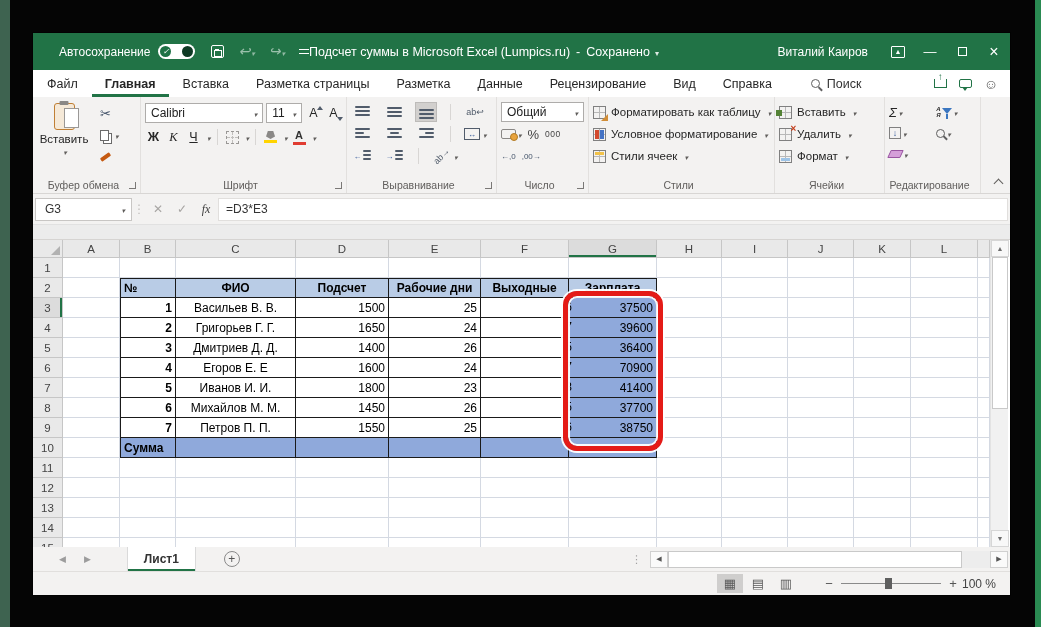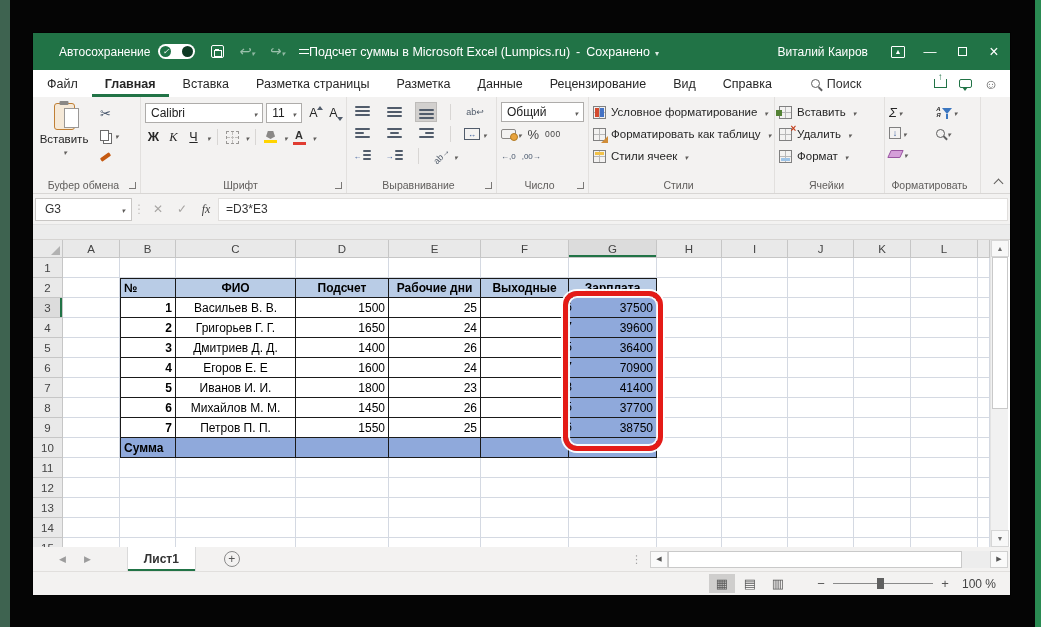--- a/index.html
+++ b/index.html
@@ -180,21 +180,21 @@
 
   
   .statusbar{height:24px;background:#f3f2f1;border-top:1px solid #e1dfdd;display:flex;align-items:center;justify-content:flex-end;font-size:12px;color:#444;flex:1}
   .viewic{width:26px;height:19px;display:flex;align-items:center;justify-content:center;font-size:13px;color:#5a5a5a;margin:0 1px;cursor:pointer}
   .viewic.selected{background:#cfcecd}
   .zminus,.zplus{width:18px;text-align:center;color:#555;cursor:pointer;font-size:13px}
   .zminus{margin-left:20px}
   .zslider{width:100px;height:14px;position:relative;margin:0 3px;cursor:pointer}
   .zslider::before{content:"";position:absolute;left:0;right:0;top:6.5px;height:1px;background:#8a8a8a}
   .zhandle{position:absolute;left:44px;top:1.5px;width:7px;height:11px;background:#5f5f5f;cursor:grab}
-  .zlabel{margin:0 14px 0 8px}
+  .zlabel{margin:0 14px 0 0}
 </style>
 </head>
 <body>
 
 <div class="stage">
   <div class="edge-l"></div>
   <div class="edge-r"></div>
 
   <div class="window">
 
@@ -418,27 +418,27 @@
         <div class="nrow">
           <span class="decic">←,0</span>
           <span class="decic">,00→</span>
         </div>
         <span class="glabel">Число</span>
         <span class="launcher"></span>
       </div>
 
       <div class="group g-styles">
         <div class="stylerow">
+            <i class="mgrid mg-table"></i>
+            <span>Форматировать как таблицу</span>
+            <i class="cr"></i>
+          </div>
+        <div class="stylerow">
             <i class="mgrid mg-cond"></i>
             <span>Условное форматирование</span>
-            <i class="cr"></i>
-          </div>
-        <div class="stylerow">
-            <i class="mgrid mg-table"></i>
-            <span>Форматировать как таблицу</span>
             <i class="cr"></i>
           </div>
         <div class="stylerow">
             <i class="mgrid mg-styles"></i>
             <span>Стили ячеек</span>
             <i class="cr"></i>
           </div>
         <span class="glabel">Стили</span>
       </div>
 
@@ -483,21 +483,21 @@
             </span>
           <span class="ebtn">
               <i class="mag"></i>
               <i class="cr"></i>
             </span>
           <span class="ebtn">
               <i class="eraser"></i>
               <i class="cr"></i>
             </span>
         </div>
-        <span class="glabel">Форматировать</span>
+        <span class="glabel">Редактирование</span>
       </div>
 
       <span class="collapse"></span>
     </div>
 
     <div class="formulabar">
       <span class="namebox">
           <span>G3</span>
           <i class="cr"></i>
         </span>

